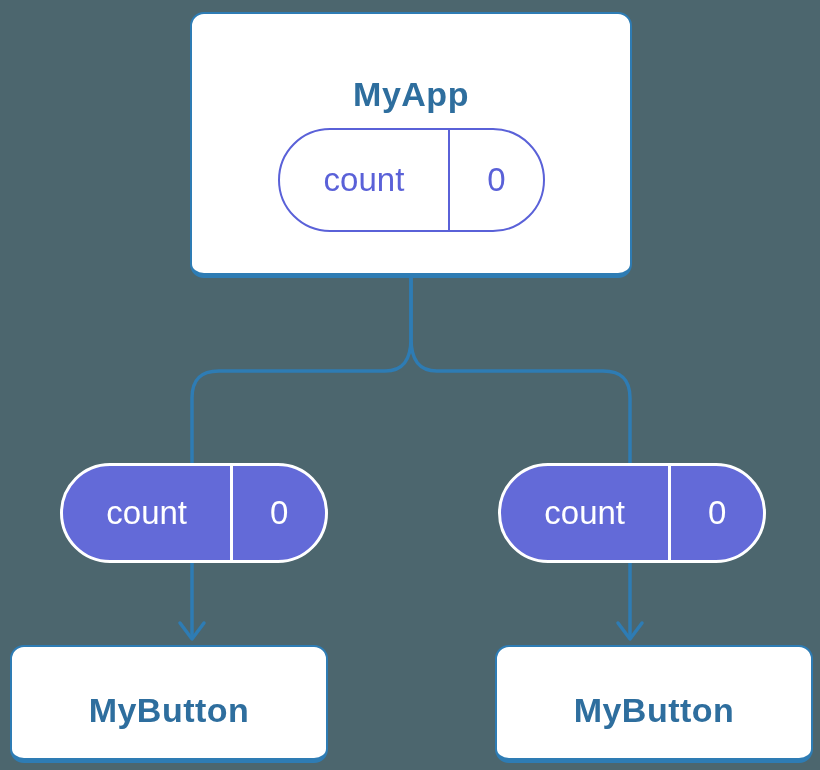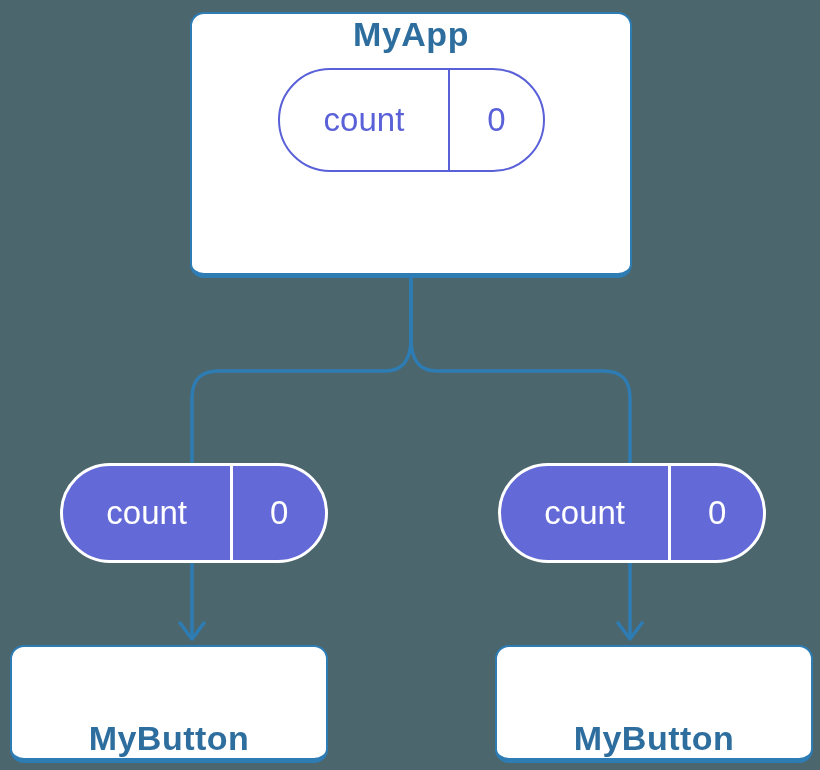--- a/index.html
+++ b/index.html
@@ -35,20 +35,21 @@
   .node{
     position:absolute;
     background:var(--node-bg);
     border:2.5px solid var(--line);
     border-bottom-width:5px;
     border-radius:14px;
   }
   .node-root{
     left:190px;top:12px;width:442px;height:266px;
     display:flex;flex-direction:column;align-items:center;
+    padding-top:60px;
   }
   .node-title{
     font-size:34px;
     font-weight:700;
     line-height:40px;
     color:var(--title-ink);
     letter-spacing:0.5px;
   }
   .pill{
     display:flex;
@@ -75,21 +76,21 @@
     width:268px;height:100px;
     background:var(--purple-fill);
     border:3px solid #ffffff;
     color:var(--pill-text);
   }
   .prop-pill .cell-label{border-right:3px solid #ffffff;}
   .prop-pill-left{left:60px;top:463px;}
   .prop-pill-right{left:498px;top:463px;}
   .node-child{
     width:318px;height:118px;
-    display:flex;align-items:flex-end;justify-content:center;
+    display:flex;align-items:center;justify-content:center;
     padding-top:14px;
   }
   .node-child-left{left:10px;top:645px;}
   .node-child-right{left:495px;top:645px;}
 </style>
 </head>
 <body>
 
 <div class="canvas">
 

